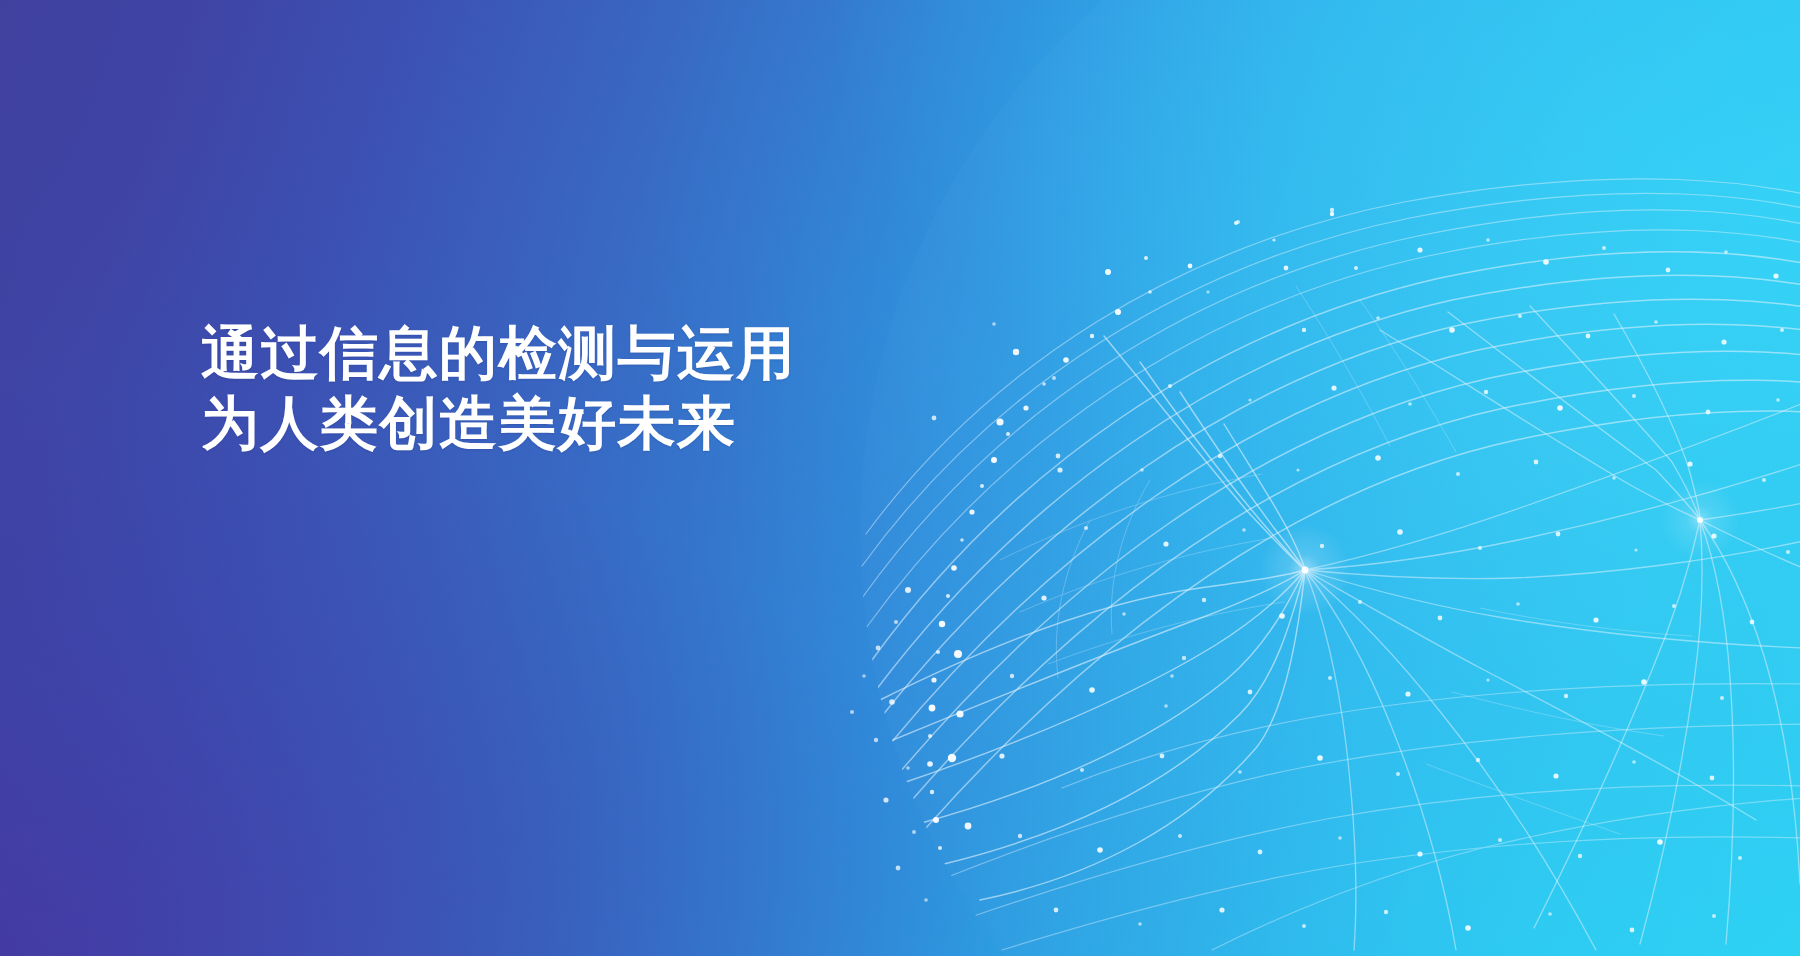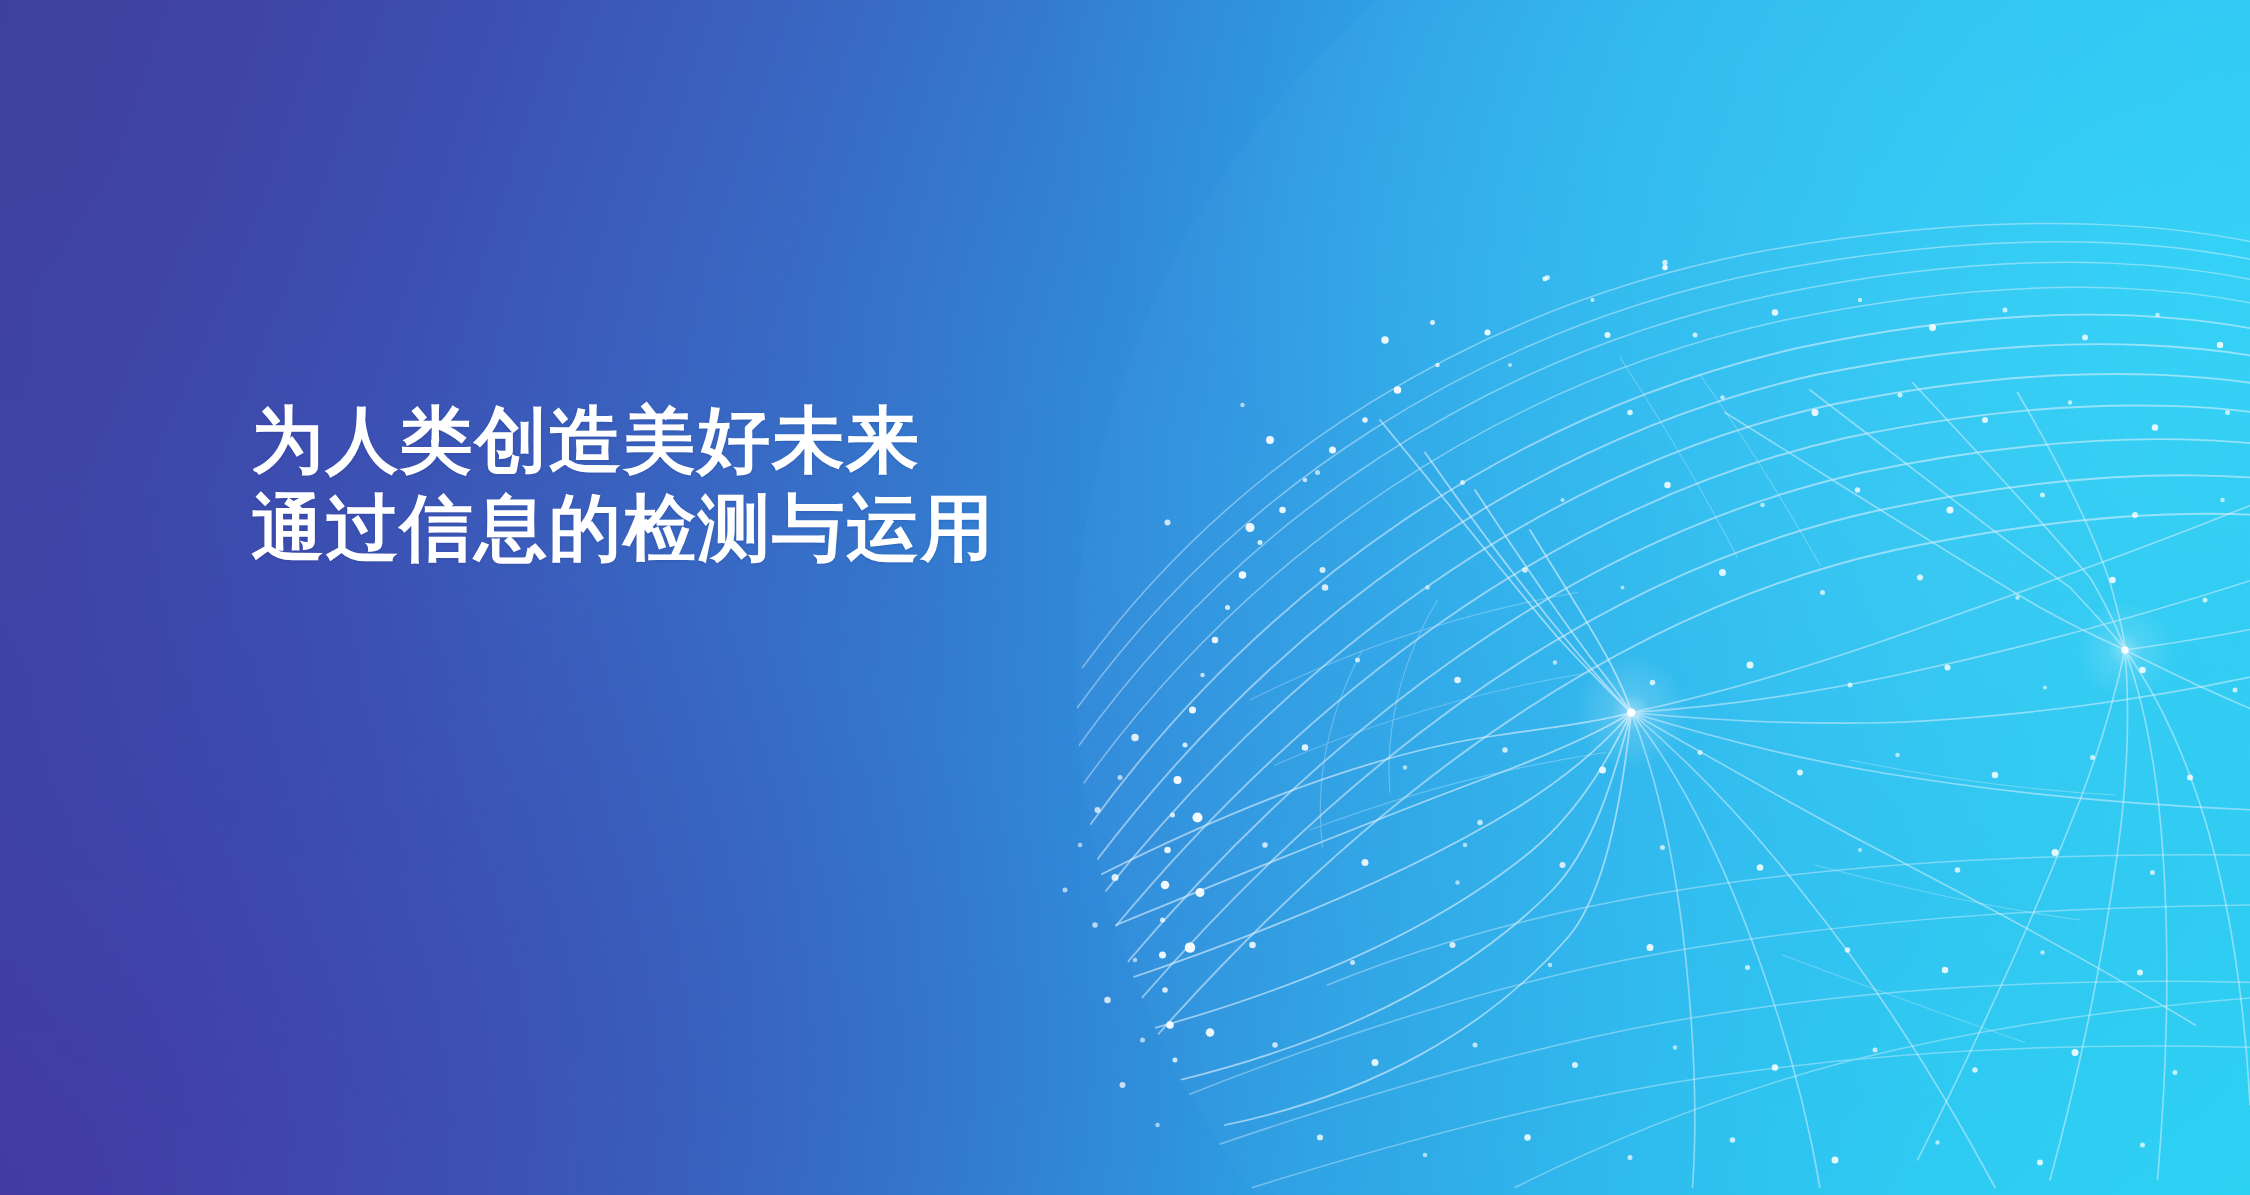--- a/index.html
+++ b/index.html
@@ -382,17 +382,17 @@
         <circle cx="914" cy="832" r="2.0" opacity="0.62"></circle>
         <circle cx="898" cy="868" r="2.4" opacity="0.72"></circle>
         <circle cx="926" cy="900" r="1.8" opacity="0.58"></circle>
         <circle cx="1184" cy="658" r="2.2" opacity="0.7"></circle>
         <circle cx="1166" cy="706" r="1.8" opacity="0.6"></circle>
       </g>
     </svg>
   </div>
 
   <div class="headline">
+    <span class="headline-line">通过信息的检测与运用</span>
     <span class="headline-line">为人类创造美好未来</span>
-    <span class="headline-line">通过信息的检测与运用</span>
   </div>
 
 </div>
 
 </body></html>

